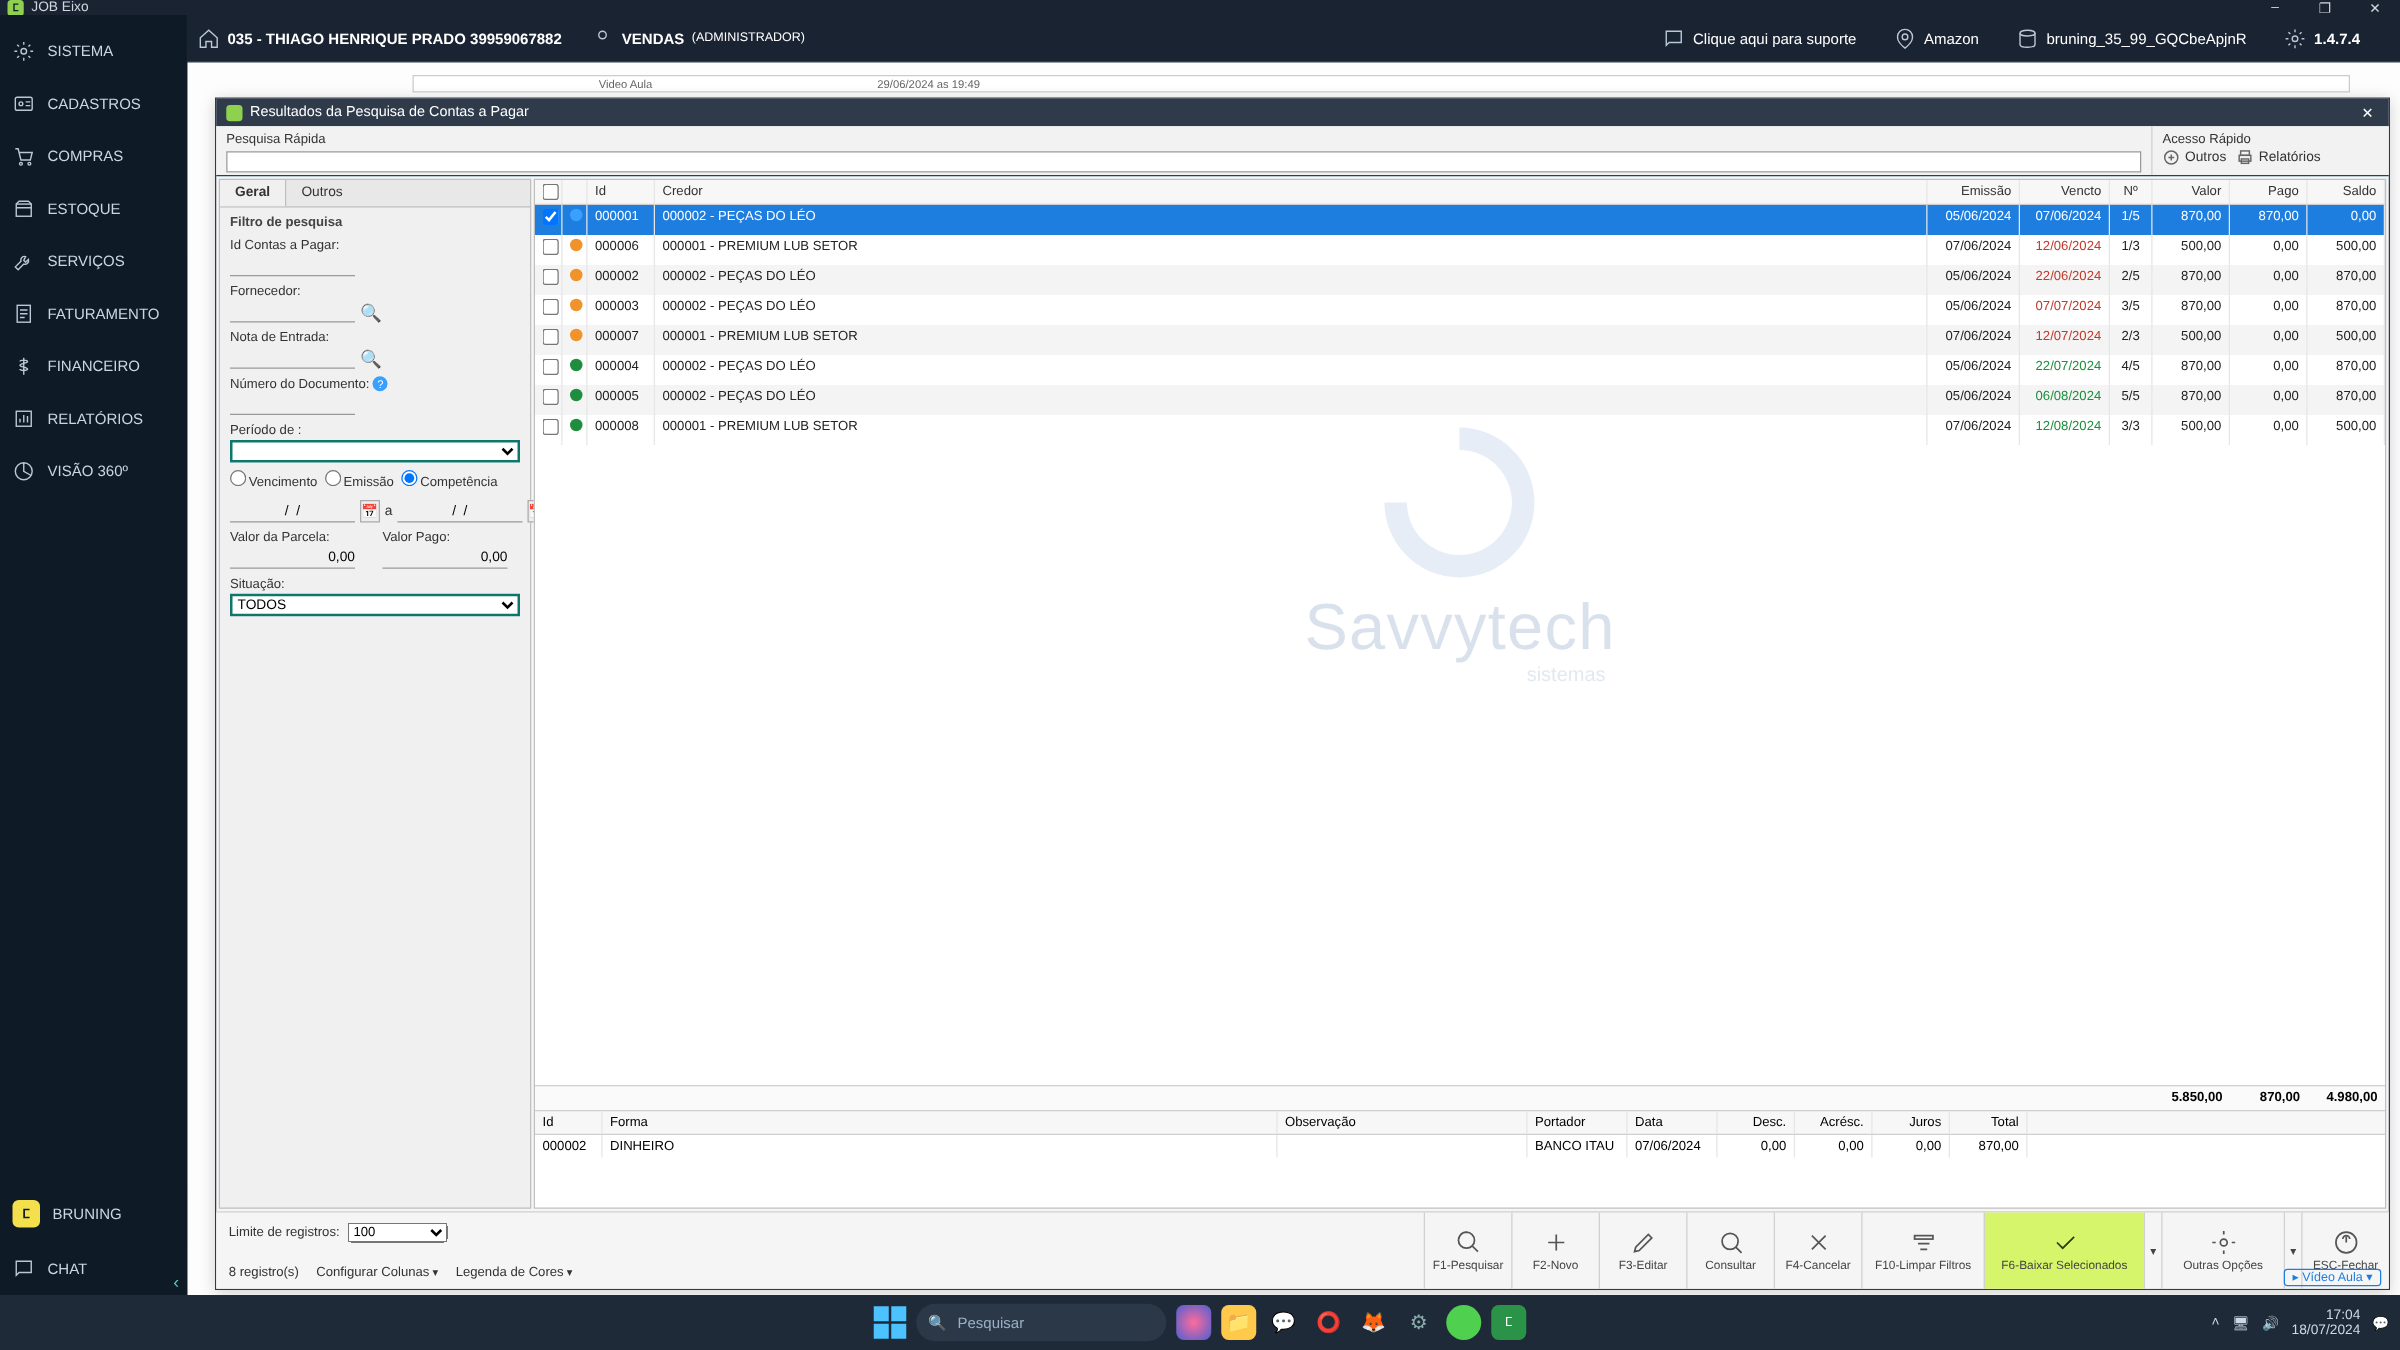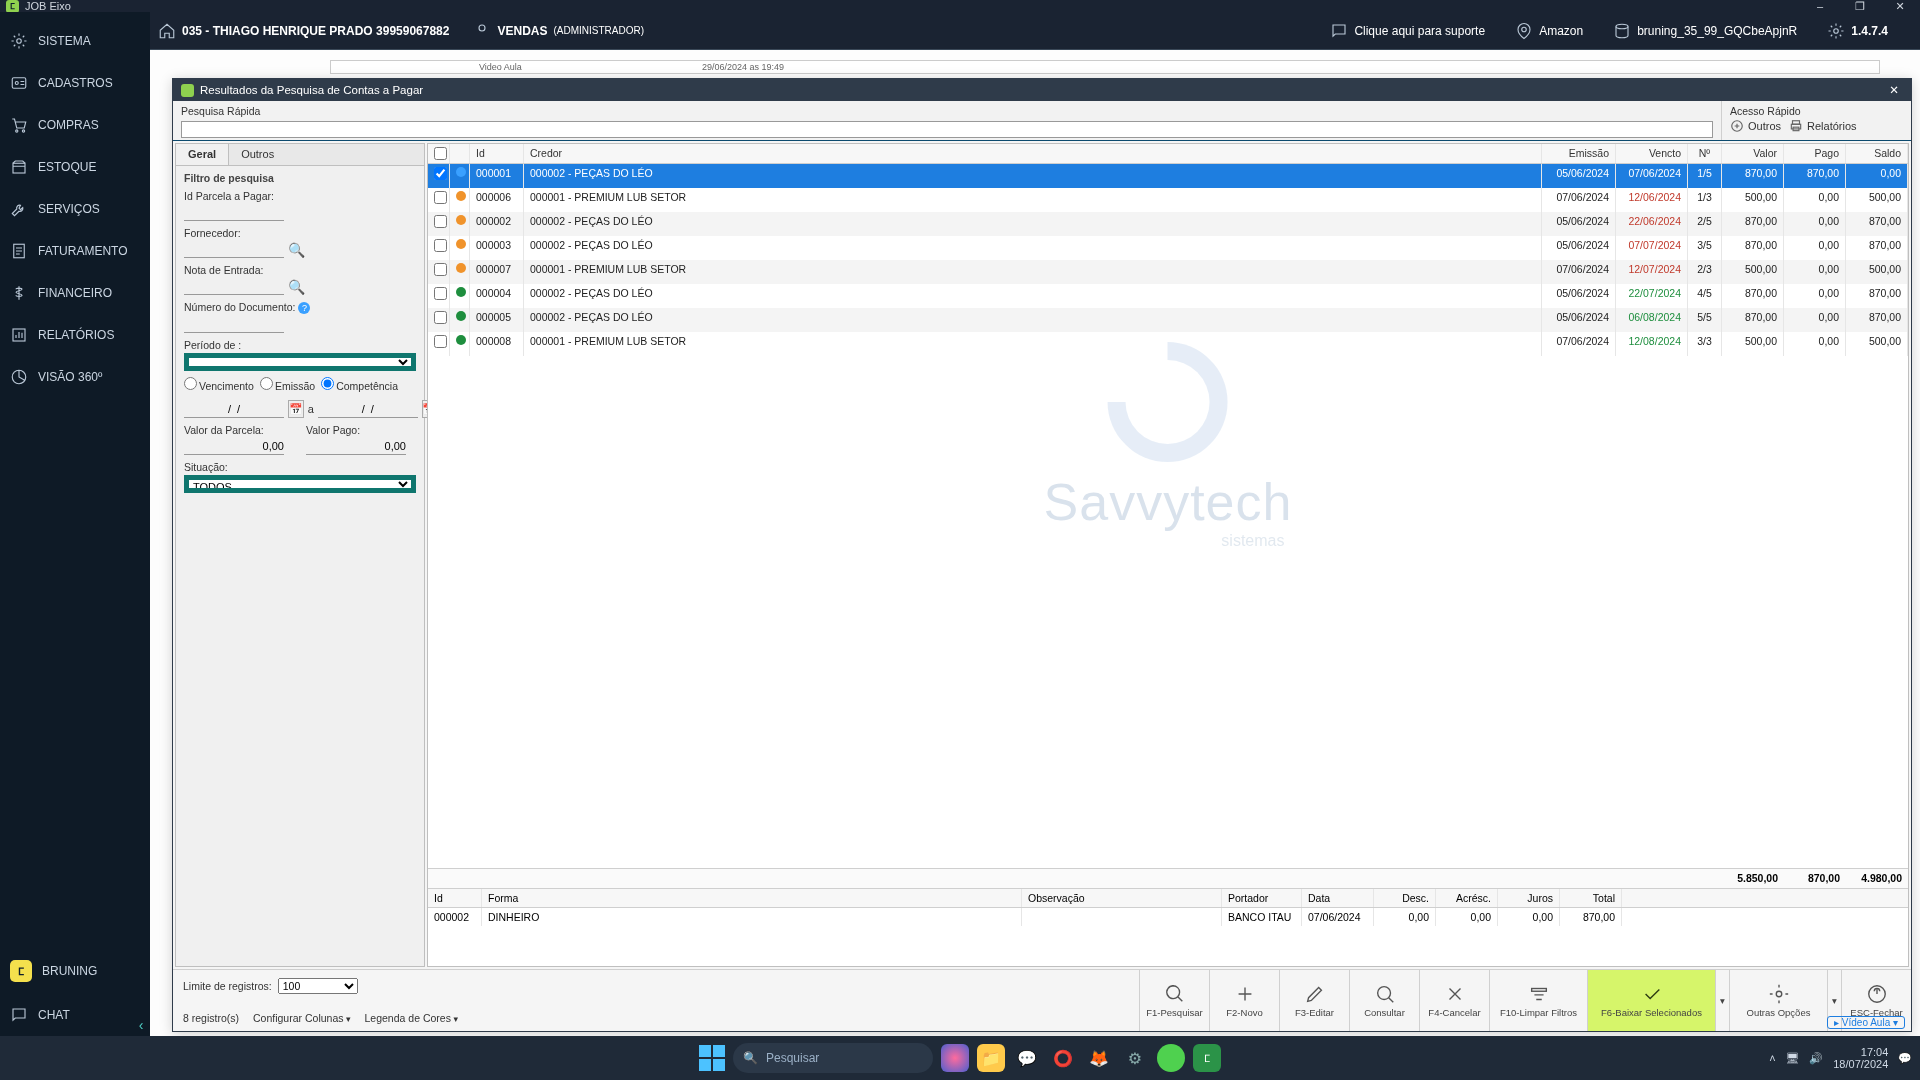--- a/index.html
+++ b/index.html
@@ -51,21 +51,21 @@
 .tabs { display:flex; height:22px; border-bottom:1px solid #bfbfbf; background:#e8e8e8; font-size:11px; }
 .tabs div { padding:4px 12px; cursor:pointer; }
 .tabs .active { background:#f0f0f0; border-right:1px solid #bfbfbf; font-weight:600; }
 .filterbody { padding:6px 8px; display:flex; flex-direction:column; gap:6px; }
 .filterbody .sect { font-size:10.5px; color:#444; font-weight:600; }
 .filterbody label { font-size:10.5px; color:#333; display:block; margin-bottom:2px; }
 .filterbody input[type=text] { height:17px; border:none; border-bottom:1px solid #999; background:transparent; width:100px; font-size:11px; }
 .filterbody .wide { width:100%; }
 .filterbody .withsearch { display:flex; align-items:center; gap:4px; }
 .filterbody .withsearch span.mag { font-size:14px; cursor:pointer; }
-.filterbody select { width:100%; height:18px; font-size:11px; border:5px solid #0f766e; background:#fff; }
+.filterbody select { width:100%; height:18px; font-size:11px; border:2px solid #0f766e; background:#fff; }
 .radios { display:flex; gap:6px; align-items:center; font-size:10.5px; }
 .radios input { margin-right:2px; }
 .dates { display:flex; align-items:center; gap:4px; }
 .dates input { width:62px; text-align:center; }
 .dates .cal { width:20px; height:18px; border:1px solid #aaa; background:#eee; display:flex; align-items:center; justify-content:center; font-size:11px; cursor:pointer; }
 .valrow { display:flex; gap:12px; }
 .valrow > div { flex:1; }
 .valrow input { width:100%; text-align:right; }
 
 
@@ -313,21 +313,21 @@
       </div>
 
       <div class="win-body">
         <div class="filterpanel">
           <div class="tabs">
             <div class="active">Geral</div>
             <div>Outros</div>
           </div>
           <div class="filterbody">
             <div class="sect">Filtro de pesquisa</div>
-            <div><label>Id Parcela a Pagar:</label>
+            <div><label>Id Contas a Pagar:</label>
               <input type="text" style=""></div>
             <div>
                 <label>Fornecedor:</label>
               <div class="withsearch">
                   <input type="text" style="">
               <span class="mag">🔍</span>
                 </div>
               </div>
             <div>
                 <label>Nota de Entrada:</label>

